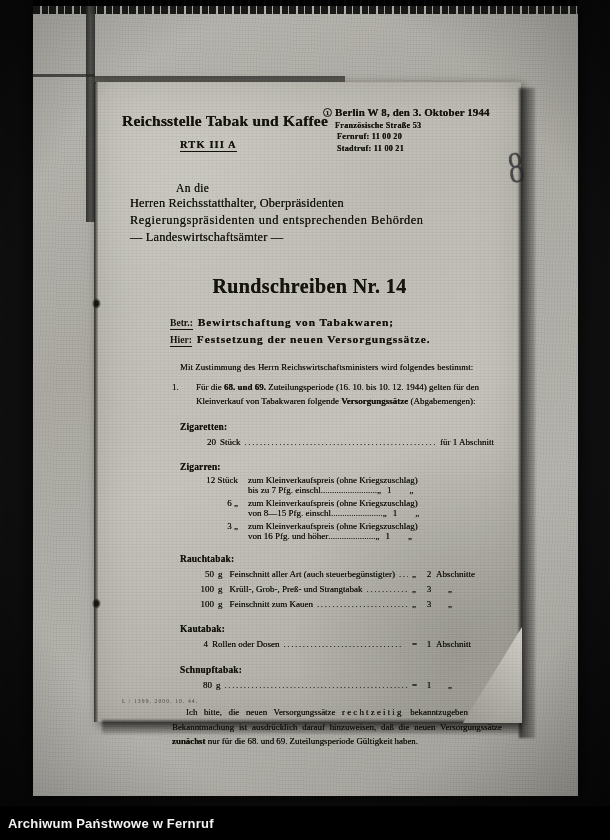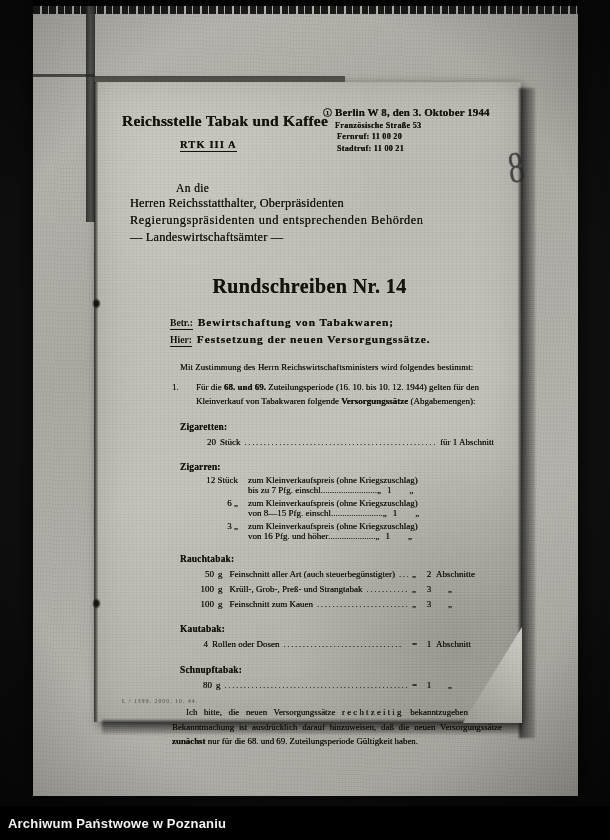--- a/index.html
+++ b/index.html
@@ -486,16 +486,16 @@
     </div>
 
     <div class="dogear"></div>
     <div class="dogear-line"></div>
   </div>
 
   <div class="grain"></div>
   <div class="vignette"></div>
 
   <div class="footer">
-    <span>Archiwum Państwowe w Poznaniu</span>
+    <span>Archiwum Państwowe w Fernruf</span>
   </div>
 
 </div>
 
 </body></html>

